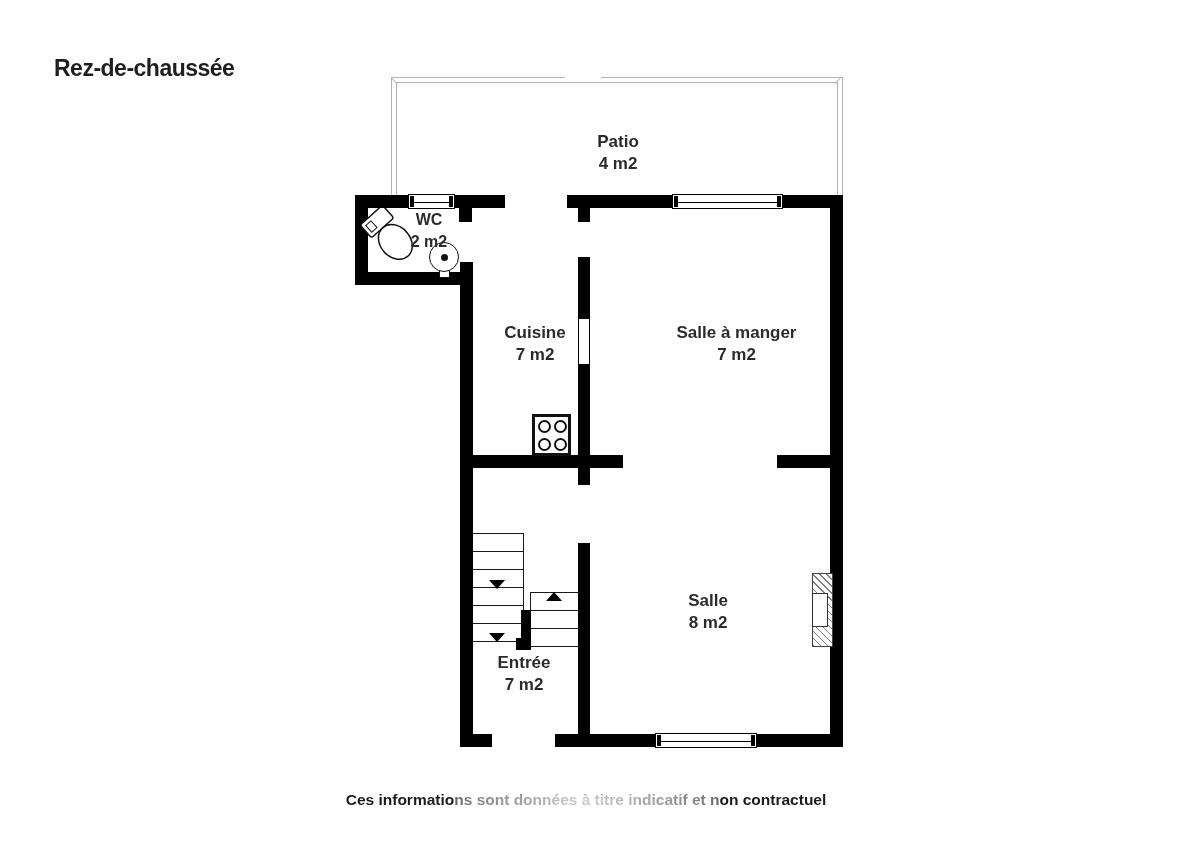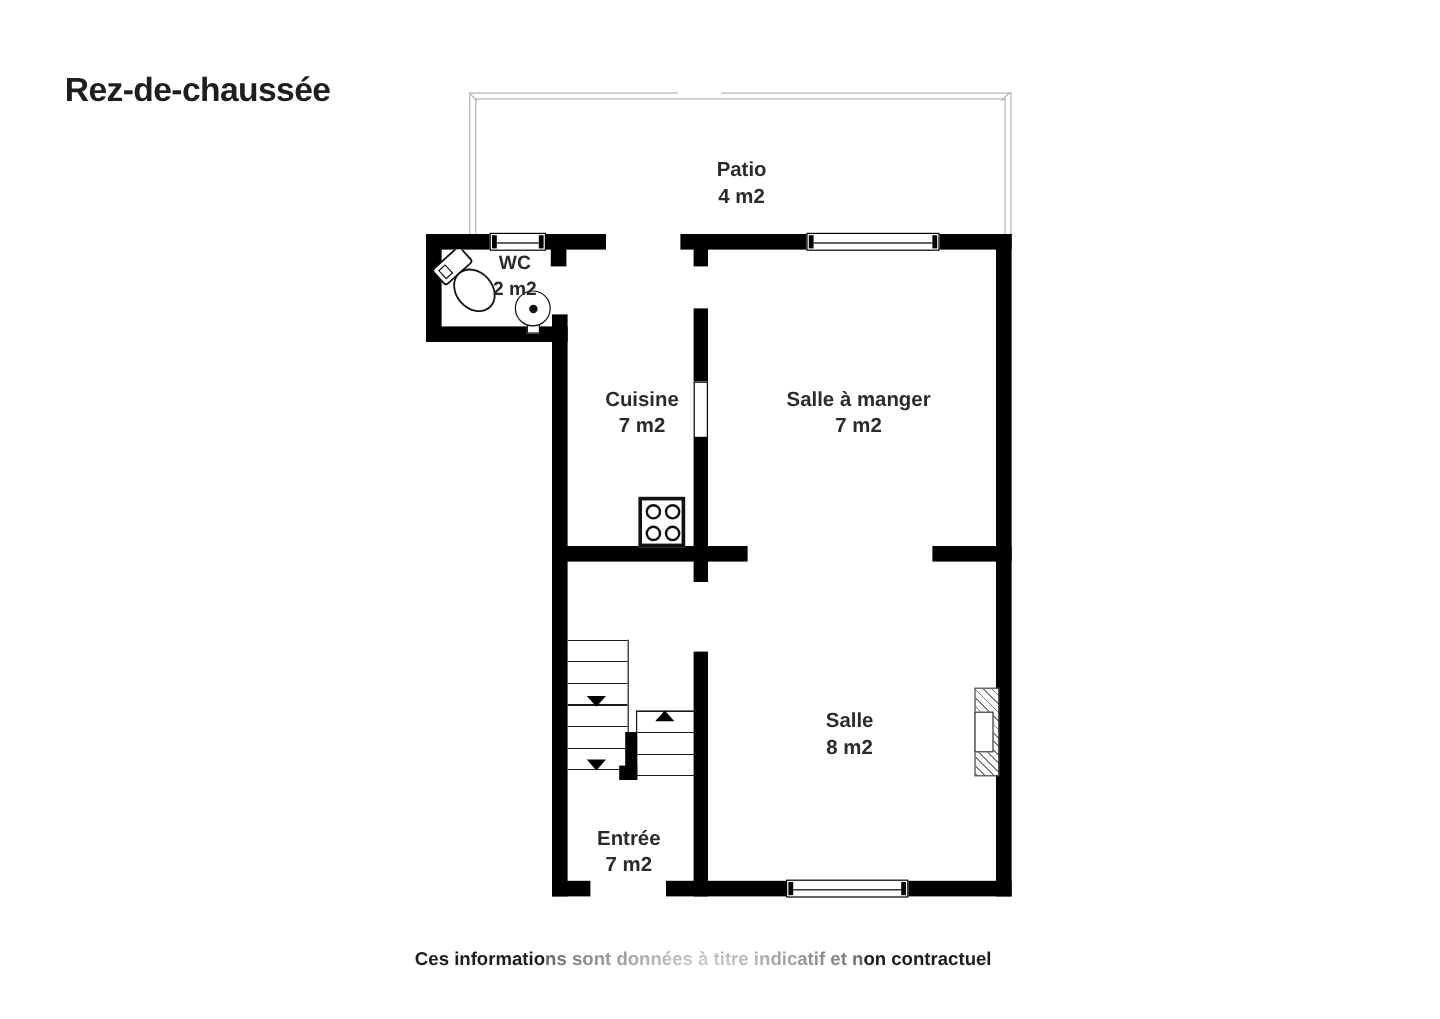--- a/index.html
+++ b/index.html
@@ -6,21 +6,21 @@
     --wall:#000000;
     --line:#1a1a1a;
     --patio:#b3b3b3;
     --text:#2b2b2b;
   }
   html,body{margin:0;padding:0;background:#fff;}
   body{width:1200px;height:849px;position:relative;overflow:hidden;
        font-family:"Liberation Sans","DejaVu Sans",sans-serif;}
   .abs{position:absolute;}
   .wall{position:absolute;background:var(--wall,#000);}
-  .page-title{position:absolute;left:54px;top:40px;font-size:28px;font-weight:700;
+  .page-title{position:absolute;left:54px;top:40px;font-size:23px;font-weight:700;
               color:#1e1e1e;letter-spacing:-0.5px;}
   .room-label{position:absolute;text-align:center;color:var(--text,#2b2b2b);
               font-size:17px;line-height:22px;font-weight:700;}
   .room-label.small{font-size:16px;line-height:22px;text-align:center;}
   .patio-line{position:absolute;border:0 solid var(--patio,#b3b3b3);}
   .bevel{position:absolute;width:9px;height:1px;background:var(--patio,#b3b3b3);
          transform-origin:left center;}
   .window{position:absolute;background:#fff;border:1px solid #000;box-sizing:border-box;}
   .window .glass{position:absolute;left:5px;right:5px;top:50%;height:1px;background:#000;}
   .window .cap{position:absolute;top:1px;bottom:1px;width:4px;background:#000;}
@@ -139,29 +139,29 @@
 <div class="room-label small" style="left:389px;top:209px;width:80px;">
   <div>WC</div>
   <div>2 m2</div>
 </div>
 
 <div class="room-label" style="left:475px;top:322px;width:120px;">
   <div>Cuisine</div>
   <div>7 m2</div>
 </div>
 
-<div class="room-label" style="left:623px;top:322px;width:185px;">
+<div class="room-label" style="left:644px;top:322px;width:185px;">
   <div>Salle à manger</div>
   <div>7 m2</div>
 </div>
 
 <div class="room-label" style="left:648px;top:590px;width:120px;">
   <div>Salle</div>
   <div>8 m2</div>
 </div>
 
-<div class="room-label" style="left:464px;top:688px;width:120px;">
+<div class="room-label" style="left:464px;top:652px;width:120px;">
   <div>Entrée</div>
   <div>7 m2</div>
 </div>
 
 <div class="disclaimer">Ces informations sont données à titre indicatif et non contractuel</div>
 <div class="wm-fade"></div>
 
 </body></html>

